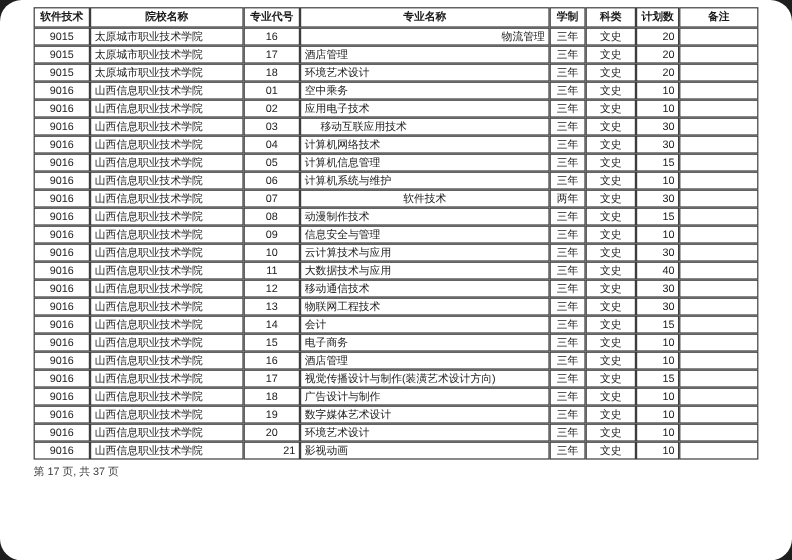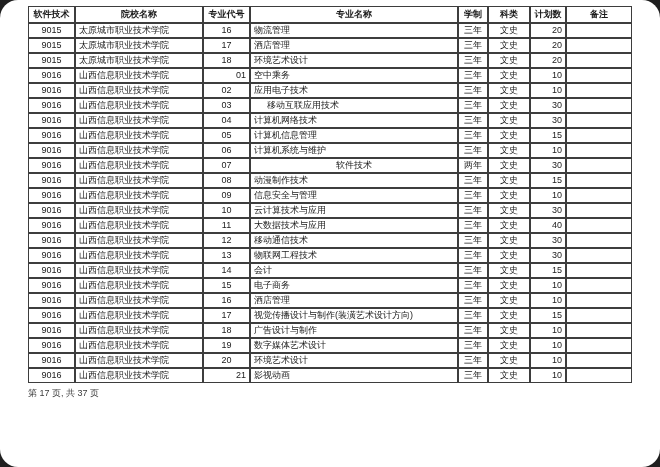--- a/index.html
+++ b/index.html
@@ -105,21 +105,21 @@
           <th>科类</th>
           <th>计划数</th>
           <th>备注</th>
         </tr>
     </thead>
     <tbody>
         <tr>
           <td style="text-align: center;">9015</td>
           <td style="text-align: left;">太原城市职业技术学院</td>
           <td style="text-align: center;">16</td>
-          <td style="text-align: left;">物流管理</td>
+          <td style="text-align: right;">物流管理</td>
           <td style="text-align: center;">三年</td>
           <td style="text-align: center;">文史</td>
           <td style="text-align: right;">20</td>
           <td style="text-align: left;"></td>
         </tr>
         <tr>
           <td style="text-align: center;">9015</td>
           <td style="text-align: left;">太原城市职业技术学院</td>
           <td style="text-align: center;">17</td>
           <td style="text-align: left;">酒店管理</td>
@@ -134,21 +134,21 @@
           <td style="text-align: center;">18</td>
           <td style="text-align: left;">环境艺术设计</td>
           <td style="text-align: center;">三年</td>
           <td style="text-align: center;">文史</td>
           <td style="text-align: right;">20</td>
           <td style="text-align: left;"></td>
         </tr>
         <tr>
           <td style="text-align: center;">9016</td>
           <td style="text-align: left;">山西信息职业技术学院</td>
-          <td style="text-align: right;">01</td>
+          <td style="text-align: center;">01</td>
           <td style="text-align: left;">空中乘务</td>
           <td style="text-align: center;">三年</td>
           <td style="text-align: center;">文史</td>
           <td style="text-align: right;">10</td>
           <td style="text-align: left;"></td>
         </tr>
         <tr>
           <td style="text-align: center;">9016</td>
           <td style="text-align: left;">山西信息职业技术学院</td>
           <td style="text-align: center;">02</td>

